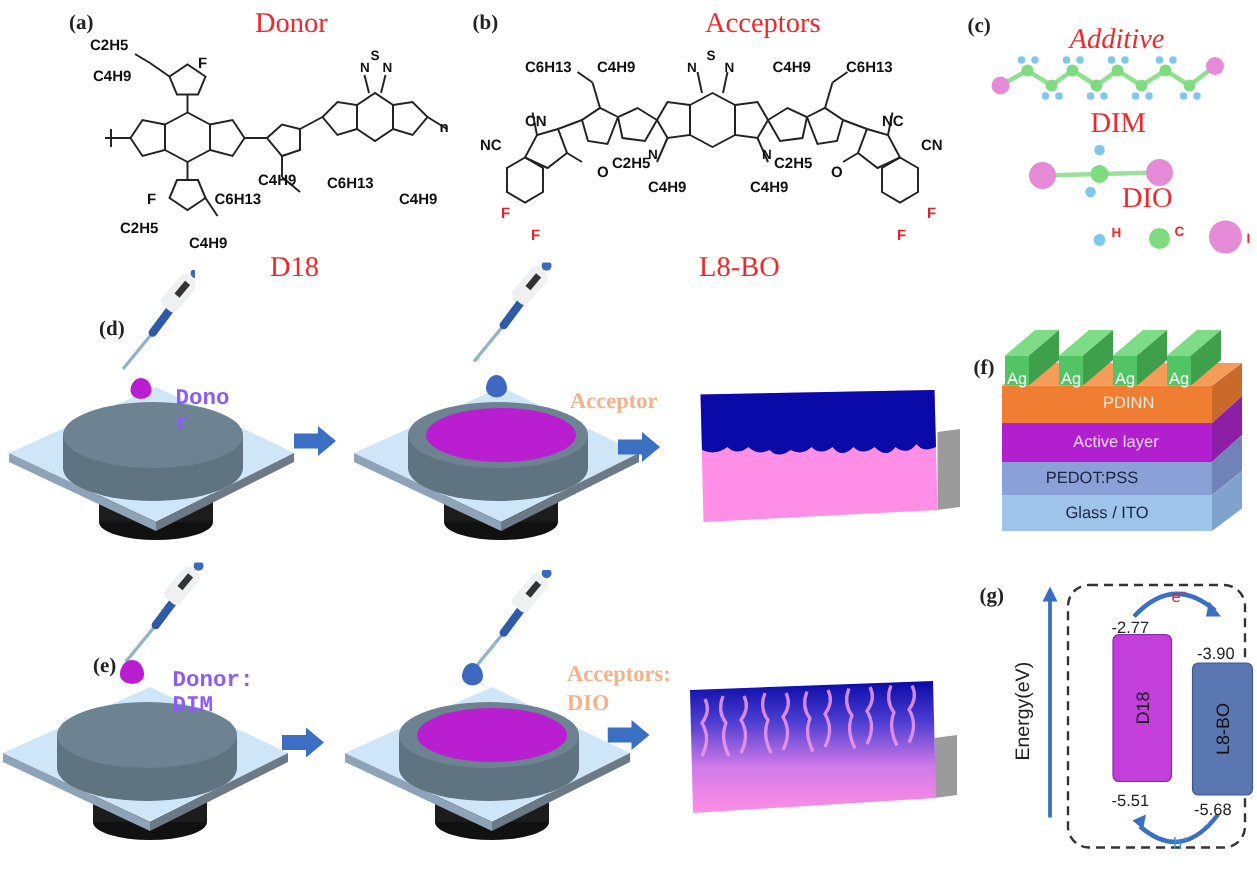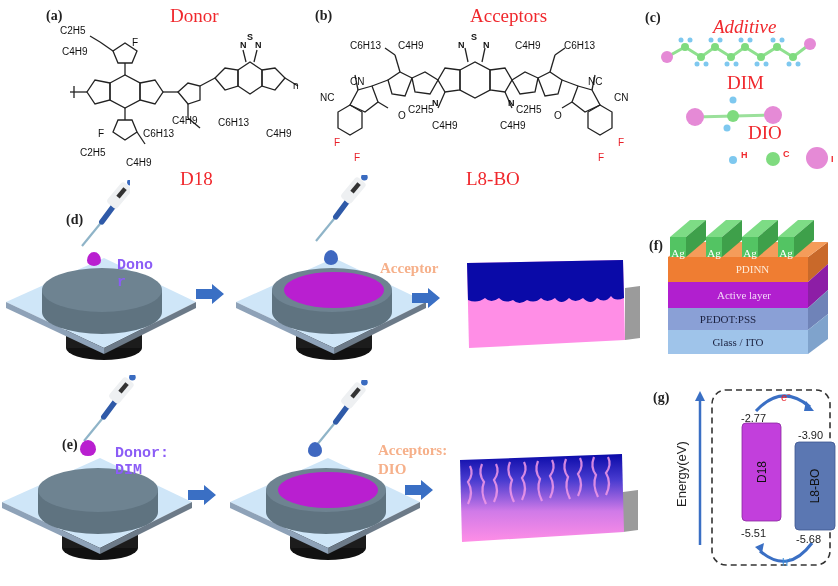--- a/index.html
+++ b/index.html
@@ -1,24 +1,24 @@
 <!DOCTYPE html>
 <html><head>
 <meta charset="utf-8">
 <style>
   html,body{margin:0;padding:0;background:#fff;}
   body{width:838px;height:586px;position:relative;overflow:hidden;font-family:"Liberation Serif",serif;}
   .abs{position:absolute;}
   .panel-label{position:absolute;font-family:"Liberation Serif",serif;font-weight:bold;font-size:14px;color:#222;}
   .red-title{position:absolute;font-family:"Liberation Serif",serif;font-size:19px;color:#f0282d;}
-  .chem{position:absolute;font-family:"Liberation Sans",sans-serif;font-size:10px;color:#111;font-weight:normal;}
+  .chem{position:absolute;font-family:"Liberation Sans",sans-serif;font-size:10px;color:#111;font-weight:bold;}
   .chemF{color:#e8202a;}
   .blue-lbl{position:absolute;font-family:Liberation Mono, monospace;font-weight:bold;font-size:15px;color:#8b5cf6;line-height:17px;}
   .orange-lbl{position:absolute;font-family:"Liberation Serif",serif;font-weight:bold;font-size:15px;color:#f6b08a;line-height:20px;}
-  .layer-txt{font-family:Liberation Serif, serif;font-size:11px;}
+  .layer-txt{font-family:Liberation Sans, sans-serif;font-size:11px;}
   svg text{font-family:"Liberation Sans",sans-serif;}
 </style>
 </head>
 <body>
 
 <div class="panel-label" style="left:46px;top:8px;">(a)</div>
 <div class="red-title" style="left:170px;top:5px;">Donor</div>
 <svg class="abs" style="left:60px;top:28px;" width="240" height="135">
   <g stroke="#222" stroke-width="1.3" fill="none">
 

